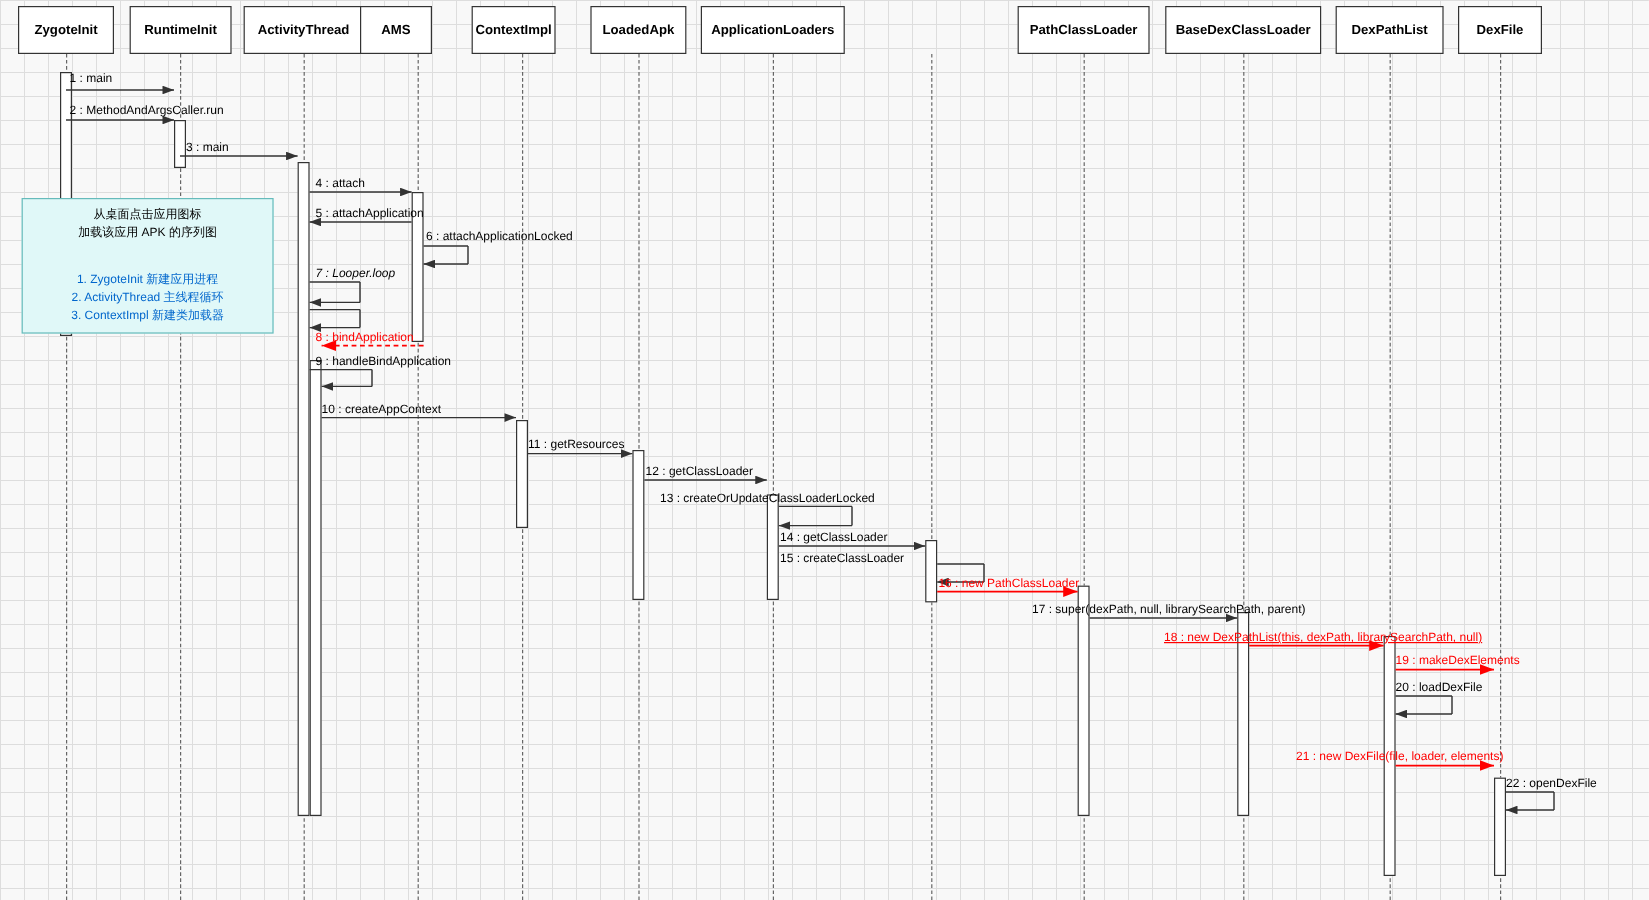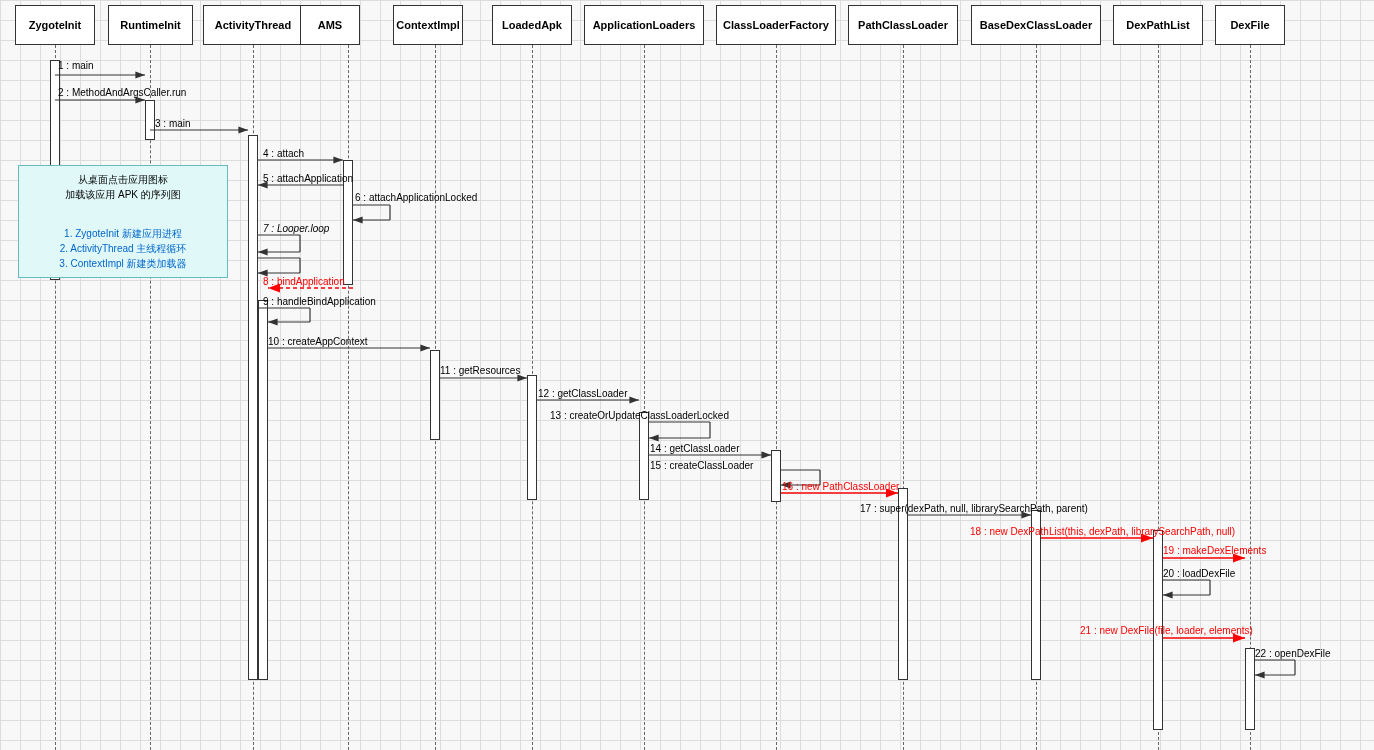--- a/index.html
+++ b/index.html
@@ -85,21 +85,20 @@
 
 <div id="diagram-container">
 
   <div class="actor-box" style="left:15px;width:80px;">ZygoteInit</div>
   <div class="actor-box" style="left:108px;width:85px;">RuntimeInit</div>
   <div class="actor-box" style="left:203px;width:100px;">ActivityThread</div>
   <div class="actor-box" style="left:300px;width:60px;">AMS</div>
   <div class="actor-box" style="left:393px;width:70px;">ContextImpl</div>
   <div class="actor-box" style="left:492px;width:80px;">LoadedApk</div>
   <div class="actor-box" style="left:584px;width:120px;">ApplicationLoaders</div>
-  <div class="actor-box" style="left:716px;width:120px;">ClassLoaderFactory</div>
   <div class="actor-box" style="left:848px;width:110px;">PathClassLoader</div>
   <div class="actor-box" style="left:971px;width:130px;">BaseDexClassLoader</div>
   <div class="actor-box" style="left:1113px;width:90px;">DexPathList</div>
   <div class="actor-box" style="left:1215px;width:70px;">DexFile</div>
 
   <div class="lifeline" style="left:55px;"></div>
 
   <div class="lifeline" style="left:150px;"></div>
 
   <div class="lifeline" style="left:253px;"></div>
@@ -239,19 +238,19 @@
   <span class="arrow-label red" style="left:263px;top:276px;">8 : bindApplication</span>
   <span class="arrow-label" style="left:263px;top:296px;">9 : handleBindApplication</span>
   <span class="arrow-label" style="left:268px;top:336px;">10 : createAppContext</span>
   <span class="arrow-label" style="left:440px;top:365px;">11 : getResources</span>
   <span class="arrow-label" style="left:538px;top:388px;">12 : getClassLoader</span>
   <span class="arrow-label" style="left:550px;top:410px;">13 : createOrUpdateClassLoaderLocked</span>
   <span class="arrow-label" style="left:650px;top:443px;">14 : getClassLoader</span>
   <span class="arrow-label" style="left:650px;top:460px;">15 : createClassLoader</span>
   <span class="arrow-label red" style="left:782px;top:481px;">16 : new PathClassLoader</span>
   <span class="arrow-label" style="left:860px;top:503px;">17 : super(dexPath, null, librarySearchPath, parent)</span>
-  <span class="arrow-label red" style="left:970px;top:526px;">18 : new DexPathList(this, dexPath, librarySearchPath, null)</span>
+  <span class="arrow-label red" style="left:970px;top:526px;text-decoration:underline;">18 : new DexPathList(this, dexPath, librarySearchPath, null)</span>
   <span class="arrow-label red" style="left:1163px;top:545px;">19 : makeDexElements</span>
   <span class="arrow-label" style="left:1163px;top:568px;">20 : loadDexFile</span>
   <span class="arrow-label red" style="left:1080px;top:625px;">21 : new DexFile(file, loader, elements)</span>
   <span class="arrow-label" style="left:1255px;top:648px;">22 : openDexFile</span>
 
 </div>
 
 </body></html>

